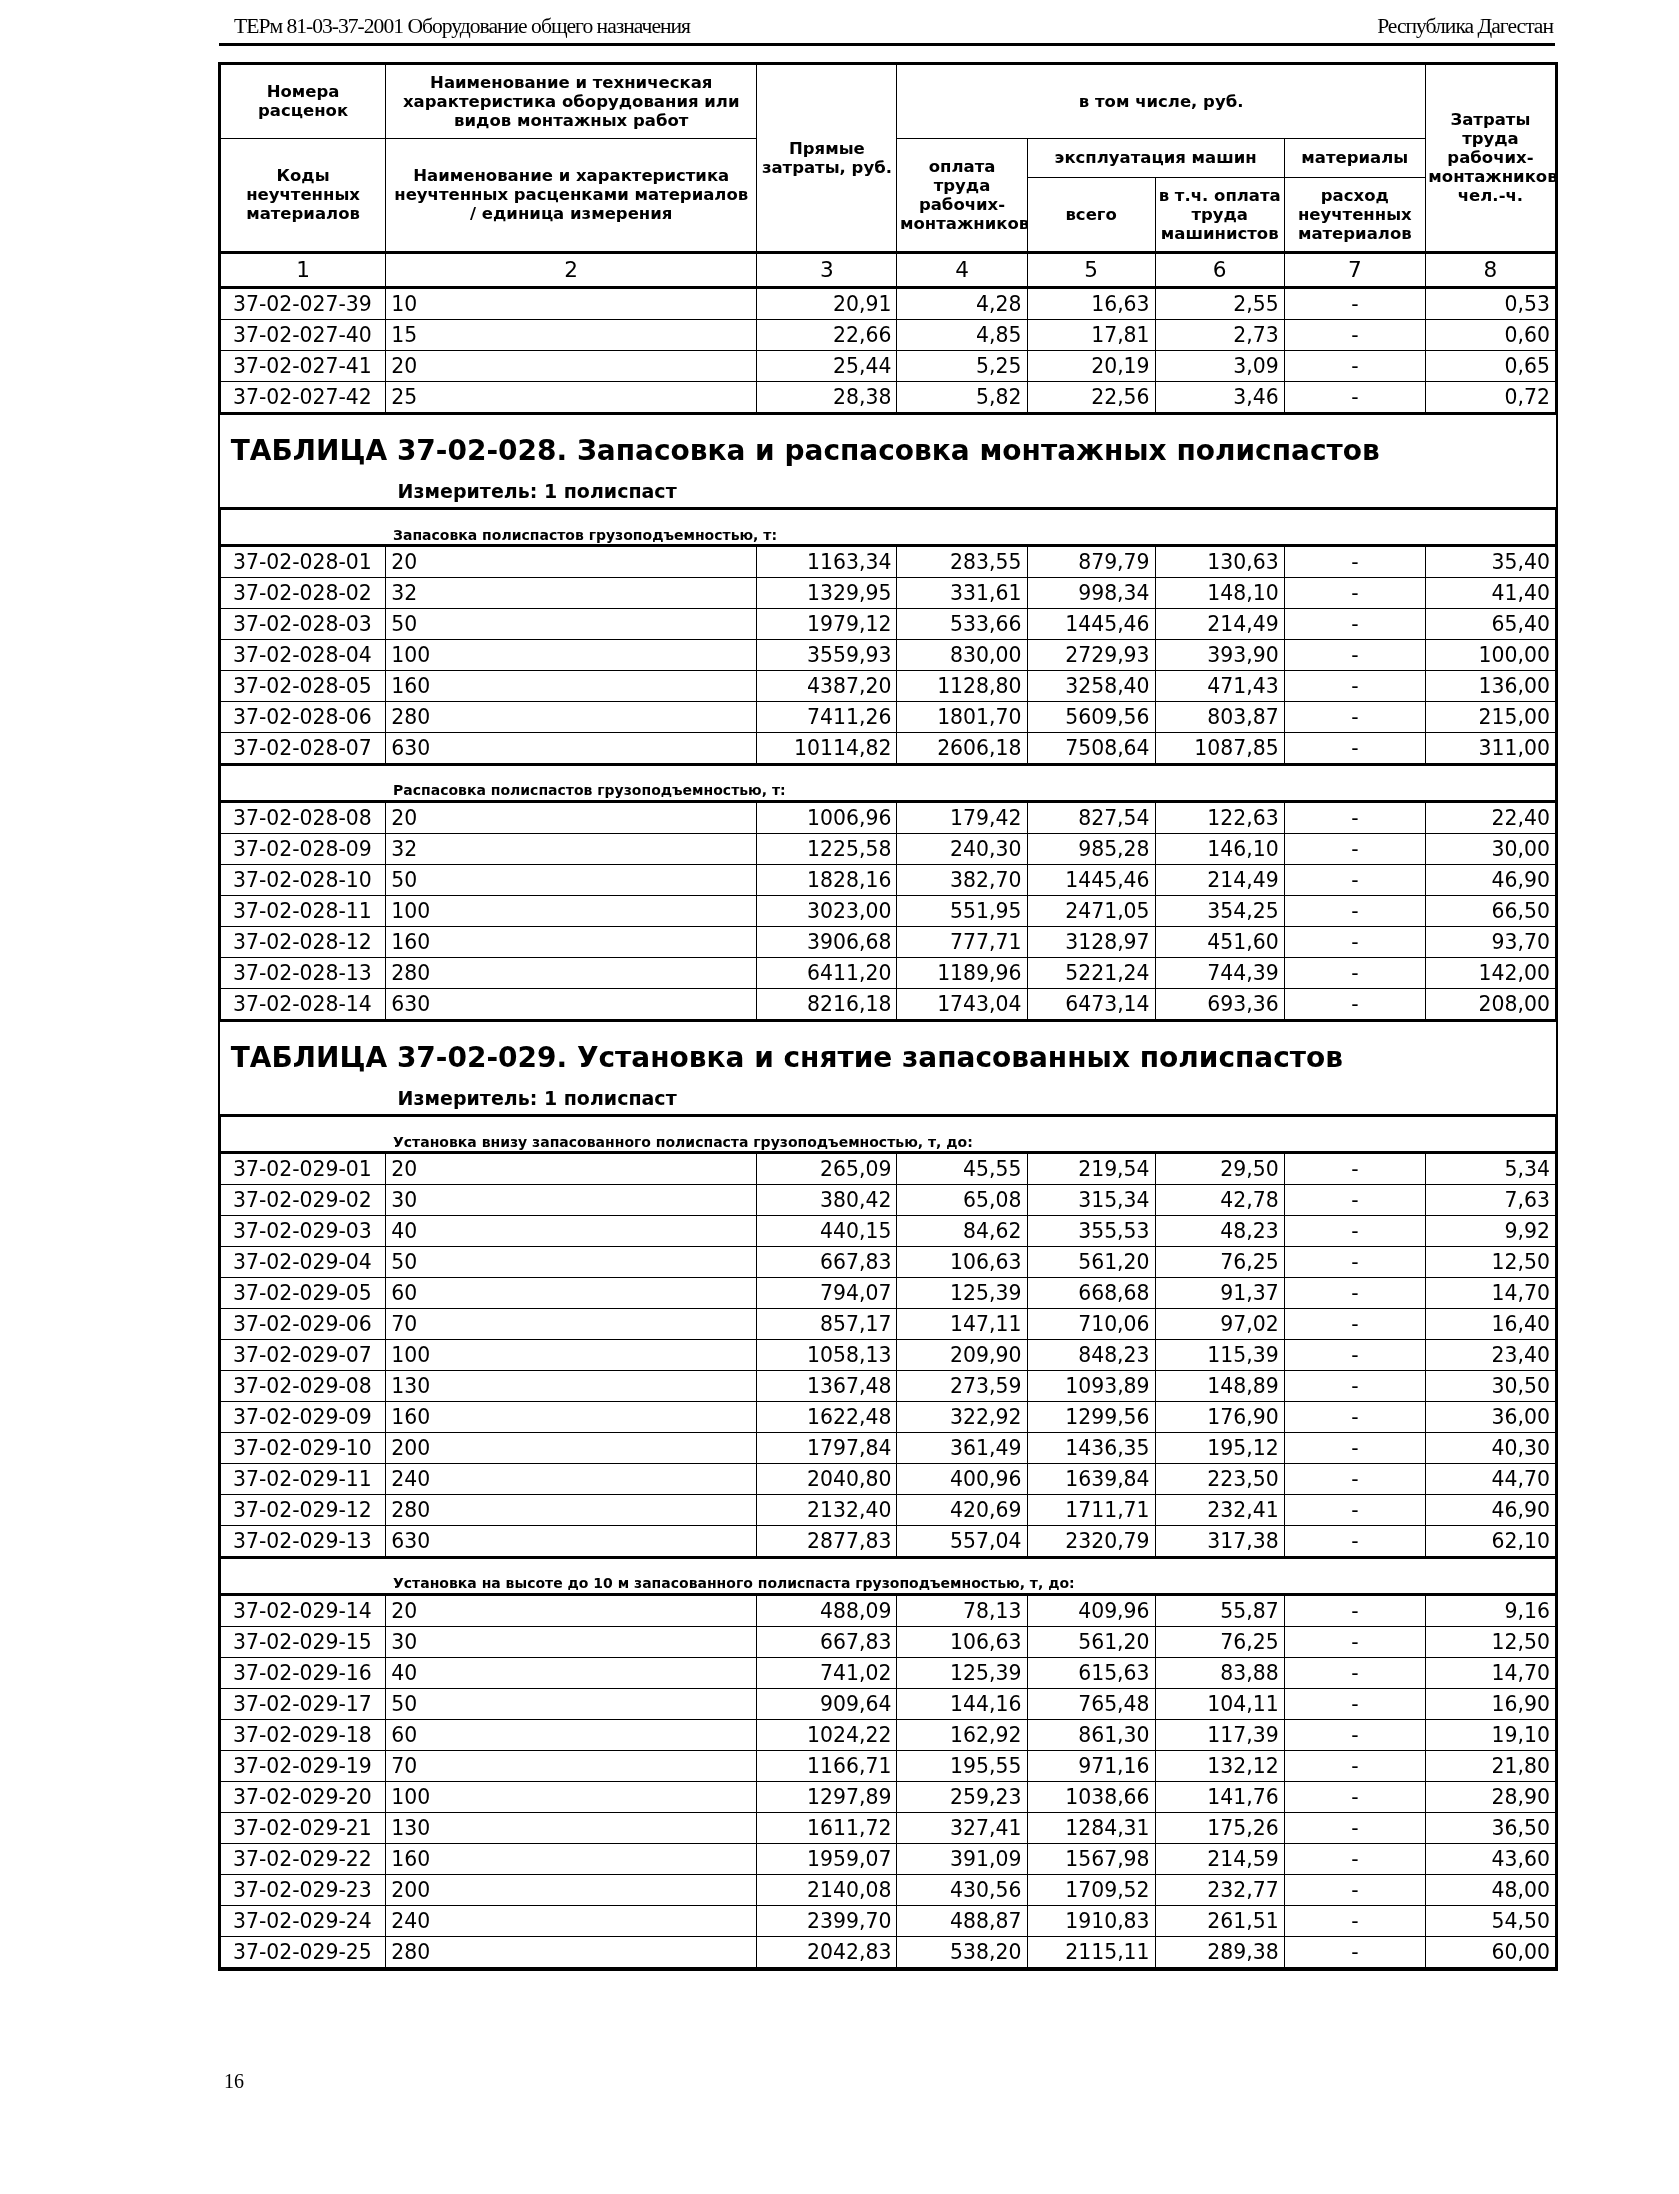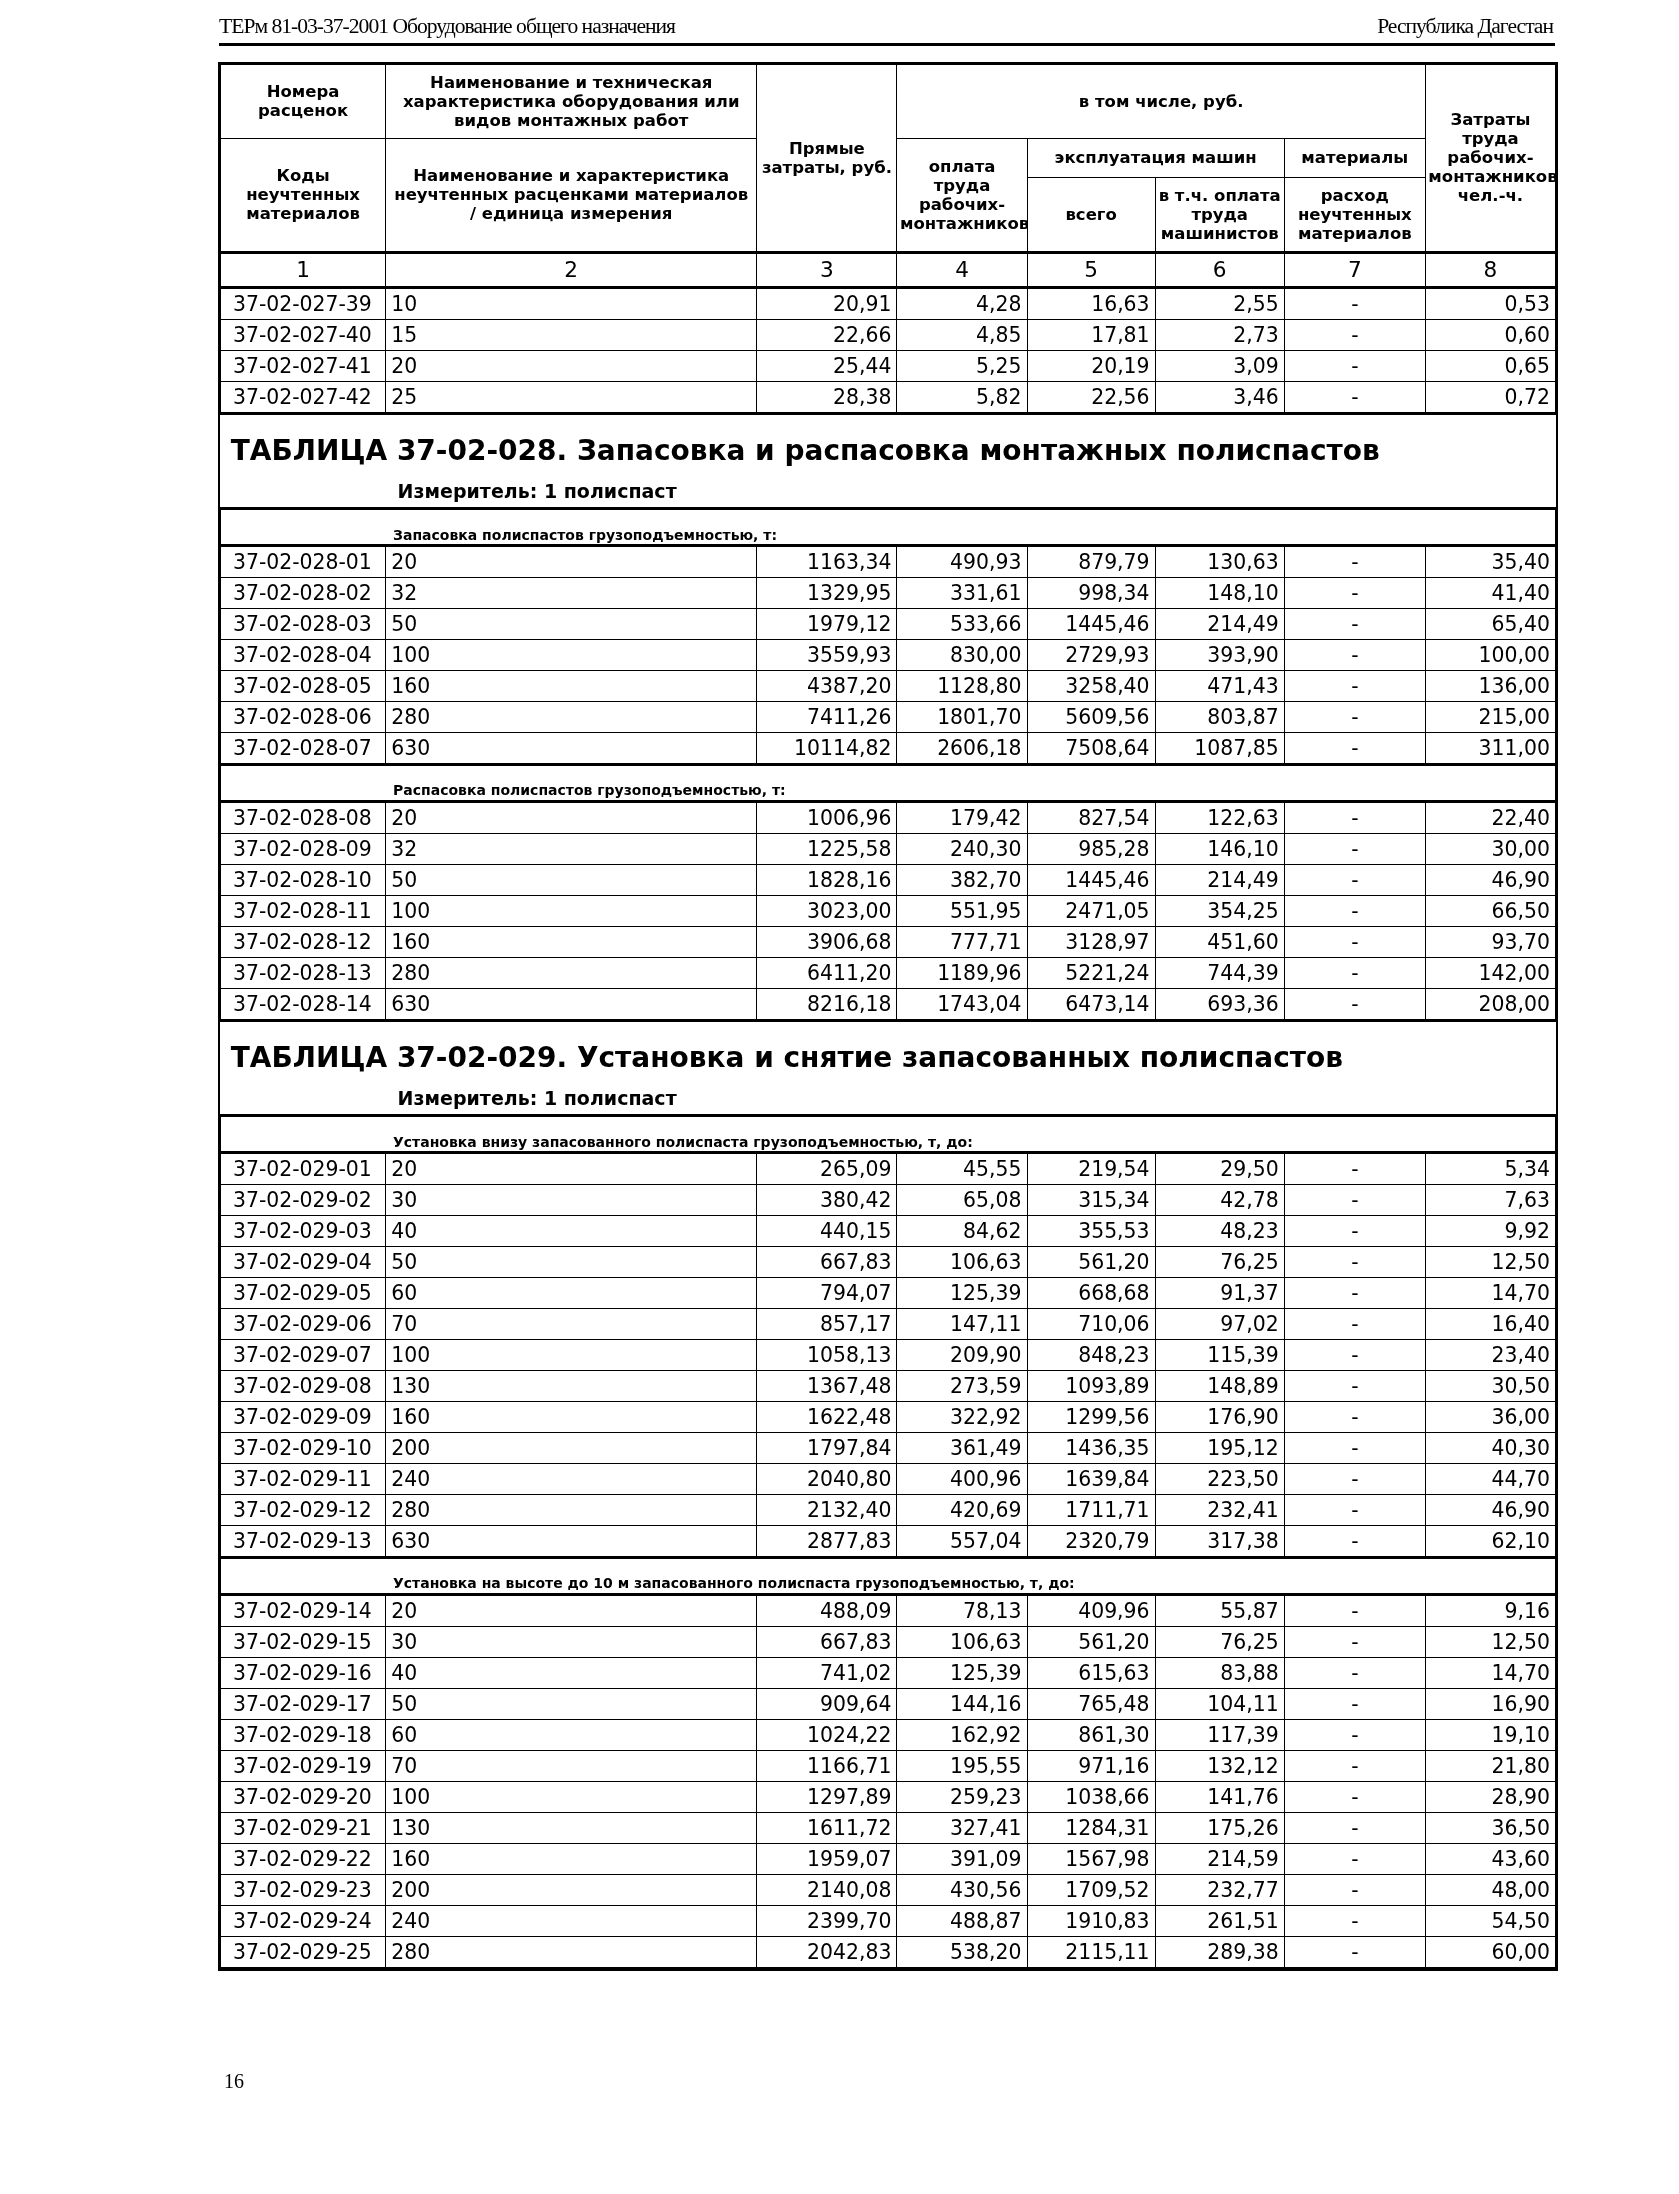--- a/index.html
+++ b/index.html
@@ -1,18 +1,18 @@
 <!DOCTYPE html>
 <html style="font-size:10.2px"><head>
 <meta charset="utf-8">
 <style>
   html, body { margin:0; padding:0; background:#fff; }
   body { width:1680px; height:2194px; position:relative; overflow:hidden; color:#000; }
   .hdr { position:absolute; top:14px; font-family:"Liberation Serif", serif; font-size:21.6px; letter-spacing:-1px; }
-  .hdr.left { left:219px;text-align:right; }
+  .hdr.left { left:234px;text-align:right; }
   .hdr.right { right:127px; }
   .hdr-line { position:absolute; left:219px; width:1336px; top:43px; height:3.2px; background:#000; }
   .wrap { position:absolute; left:218px; top:62px; width:1336px; border:2.5px solid #000; border-bottom-width:3.8px; }
   table { border-collapse:collapse; width:100%; table-layout:fixed; font-family:"DejaVu Sans", sans-serif; }
   td, th { border:1.3px solid #000; padding:0 5.1px; font-size:20.4px; height:30px; white-space:nowrap; overflow:hidden; }
   th { font-weight:bold; font-size:16.5px; line-height:19px; text-align:center; white-space:normal; padding:1.3px 2.5px; }
   tr.thick-top td, tr.thick-top th { border-top:3.8px solid #000; }
   .num { text-align:right; }
   .ctr { text-align:center; }
   .code { text-align:center; padding-left:3.8px; }
@@ -120,21 +120,21 @@
             <div class="meas">Измеритель: 1 полиспаст</div>
           </td>
         </tr>
         <tr class="sec thick-top">
           <td colspan="8">Запасовка полиспастов грузоподъемностью, т:</td>
         </tr>
         <tr class="thick-top">
           <td class="code">37-02-028-01</td>
           <td>20</td>
           <td class="num">1163,34</td>
-          <td class="num">490,93</td>
+          <td class="num">283,55</td>
           <td class="num">879,79</td>
           <td class="num">130,63</td>
           <td class="ctr">-</td>
           <td class="num">35,40</td>
         </tr>
         <tr>
           <td class="code">37-02-028-02</td>
           <td>32</td>
           <td class="num">1329,95</td>
           <td class="num">331,61</td>

